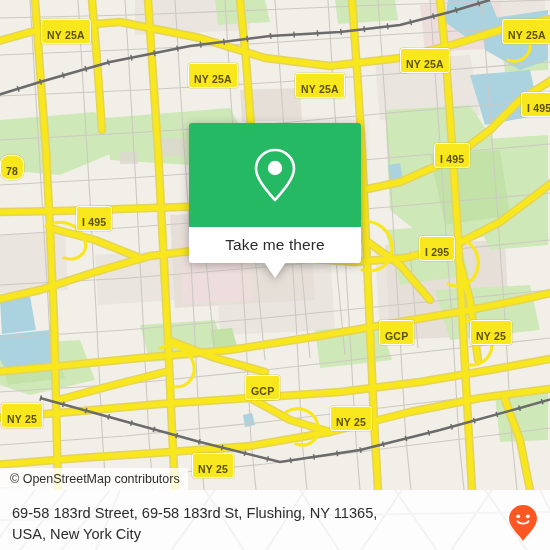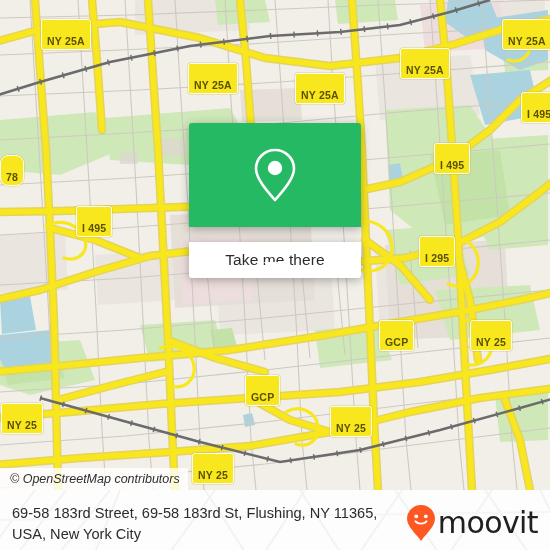--- a/index.html
+++ b/index.html
@@ -38,21 +38,21 @@
     width: 172px; height: 104px;
     background: #25b964;
     border-radius: 3px 3px 0 0;
     display: flex; align-items: center; justify-content: center;
   }
   #popup-white {
     position: absolute; left: 0; top: 104px;
     width: 172px; height: 36px;
     background: #ffffff;
     border-radius: 0 0 3px 3px;
-    display: flex; align-items: center; justify-content: center; margin-top: 15px;
+    display: flex; align-items: center; justify-content: center;
   }
   #popup-label {
     font-size: 15.5px;
     color: #2b2b2b;
     letter-spacing: 0.1px;
     white-space: nowrap;
   }
   #popup-tail {
     position: absolute;
     left: 75px; top: 139px;
@@ -67,21 +67,20 @@
     position: absolute;
     left: 0; top: 468px;
     height: 22px;
     padding: 0 8px 0 10px;
     display: flex; align-items: center;
     background: rgba(255,255,255,0.80);
     font-size: 12.5px;
     color: #2e2e2e;
     z-index: 50;
     white-space: nowrap;
-    font-style: italic;
   }
 
   
   #footer {
     position: absolute;
     left: 0; top: 490px;
     width: 550px; height: 68px;
     background: #fdfdfd;
     display: flex; align-items: center;
     overflow: hidden;
@@ -118,21 +117,21 @@
   
   .shield {
     position: absolute;
     background: #f8e71c;
     border: 1.6px solid #ffffff;
     border-radius: 2.5px;
     color: #5a5000;
     font-size: 10.5px;
     font-weight: bold;
     letter-spacing: 0.2px;
-    padding: 16px 5px 2px 5px;
+    padding: 10px 5px 2px 5px;
     white-space: nowrap;
     line-height: 11px;
     z-index: 30;
     box-shadow: 0 0 0 0.5px rgba(190,170,0,0.45);
   }
 </style>
 </head>
 <body>
 
 <div id="root">
@@ -353,16 +352,15 @@
 
     <div id="footer-address">69-58 183rd Street, 69-58 183rd St, Flushing, NY 11365, USA, New York City</div>
 
     <div id="footer-logo">
       <svg id="logo-pin" width="30" height="38" viewBox="0 0 30 38">
         <path d="M15 1 C7.3 1 1 7.1 1 14.6 C1 23 11 31 15 37 C19 31 29 23 29 14.6 C29 7.1 22.7 1 15 1 Z" fill="#ff5722"></path>
         <circle cx="10.2" cy="12.3" r="1.9" fill="#ffffff"></circle>
         <circle cx="19.8" cy="12.3" r="1.9" fill="#ffffff"></circle>
         <path d="M9.5 17.3 C11.5 20.4 18.5 20.4 20.5 17.3" stroke="#ffffff" stroke-width="1.9" fill="none" stroke-linecap="round"></path>
       </svg>
-      <span id="logo-text">moovit</span>
     </div>
   </div>
 </div>
 
 </body></html>

